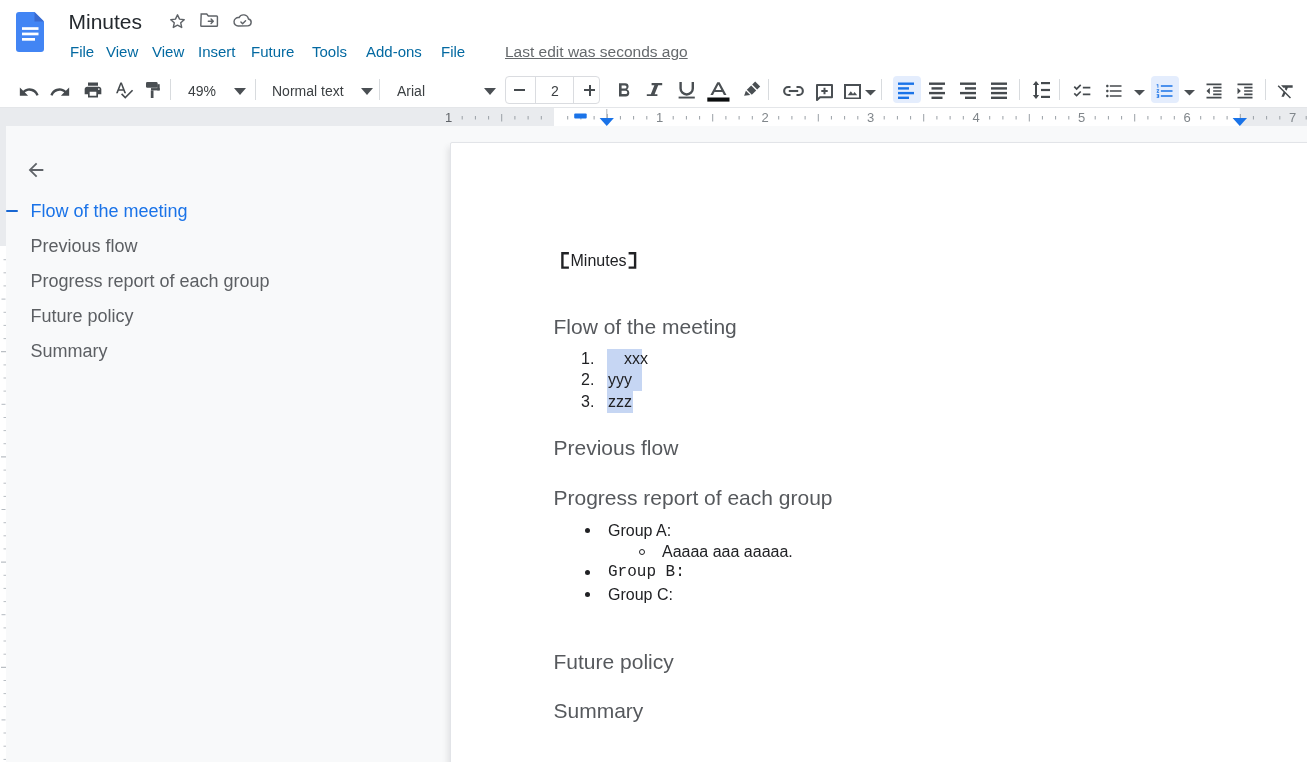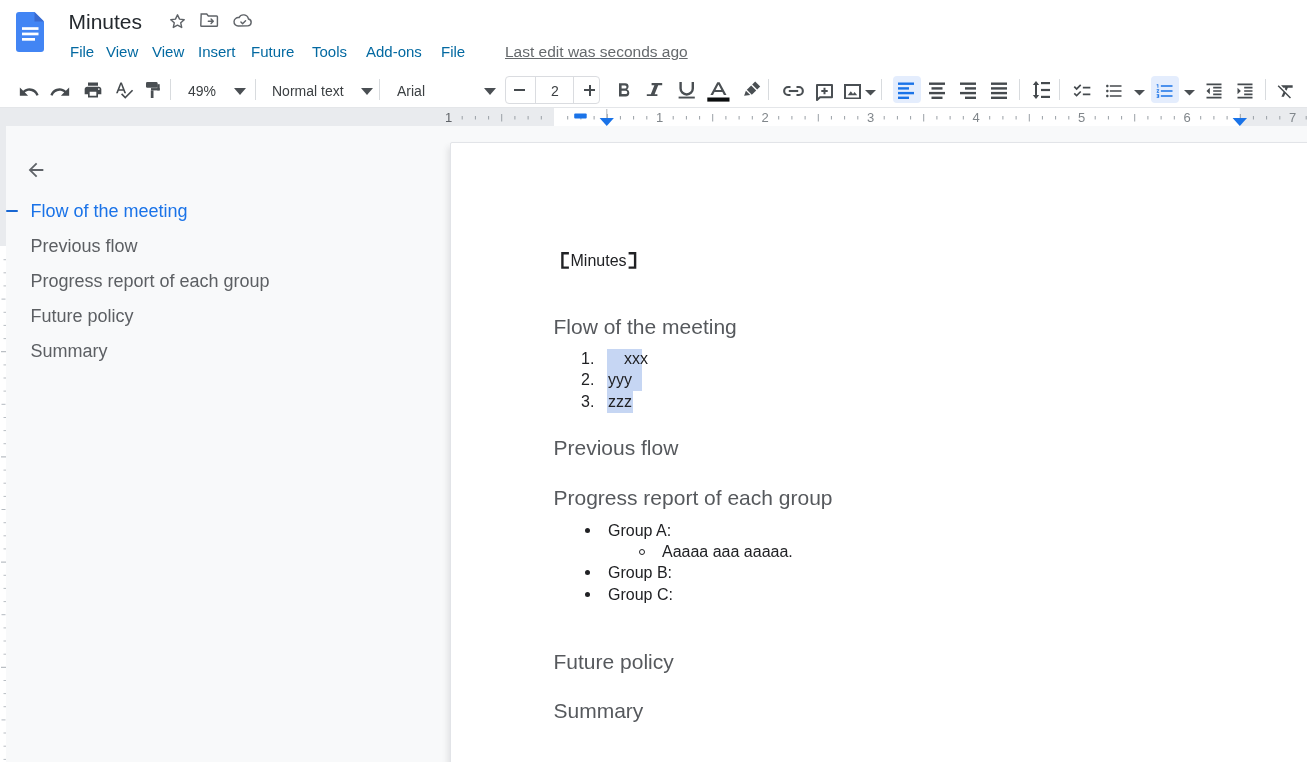--- a/index.html
+++ b/index.html
@@ -96,21 +96,21 @@
 <div class="line" style="left:581px; top:347.5px; height:21px; line-height:21px;">1.</div>
 <div class="line" style="left:624px; top:347.5px; height:21px; line-height:21px;">xxx</div>
 <div class="line" style="left:581px; top:369px; height:21px; line-height:21px;">2.</div>
 <div class="line" style="left:608px; top:369px; height:21px; line-height:21px;">yyy</div>
 <div class="line" style="left:581px; top:390.5px; height:21px; line-height:21px;">3.</div>
 <div class="line" style="left:608px; top:390.5px; height:21px; line-height:21px;">zzz</div>
 <div class="line h" style="left:553.5px; top:434px; height:28px; line-height:28px;">Previous flow</div>
 <div class="line h" style="left:553.5px; top:484px; height:28px; line-height:28px;">Progress report of each group</div>
 <div class="line" style="left:608px; top:519.5px; height:21px; line-height:21px;">Group A:</div>
 <div class="line" style="left:662px; top:540.5px; height:21px; line-height:21px;">Aaaaa aaa aaaaa.</div>
-<div class="line" style="left:608px; top:562px; height:21px; line-height:21px;">Group B:</div>
+<div class="line" style="left:608px; top:562px; height:21px; line-height:21px;font-family:Liberation Mono, monospace;">Group B:</div>
 <div class="line" style="left:608px; top:583.5px; height:21px; line-height:21px;">Group C:</div>
 <div class="line h" style="left:553.5px; top:648px; height:28px; line-height:28px;">Future policy</div>
 <div class="line h" style="left:553.5px; top:696.5px; height:28px; line-height:28px;">Summary</div>
 
 <div class="abs" style="left:584.5px; top:527.5px; width:5px; height:5px; border-radius:50%; background:#202124;"></div>
 <div class="abs" style="left:638.5px; top:548.5px; width:6px; height:6px; border-radius:50%; border:1.2px solid #202124;"></div>
 <div class="abs" style="left:584.5px; top:570px; width:5px; height:5px; border-radius:50%; background:#202124;"></div>
 <div class="abs" style="left:584.5px; top:591.5px; width:5px; height:5px; border-radius:50%; background:#202124;"></div>
 
 <div id="odash"></div>

